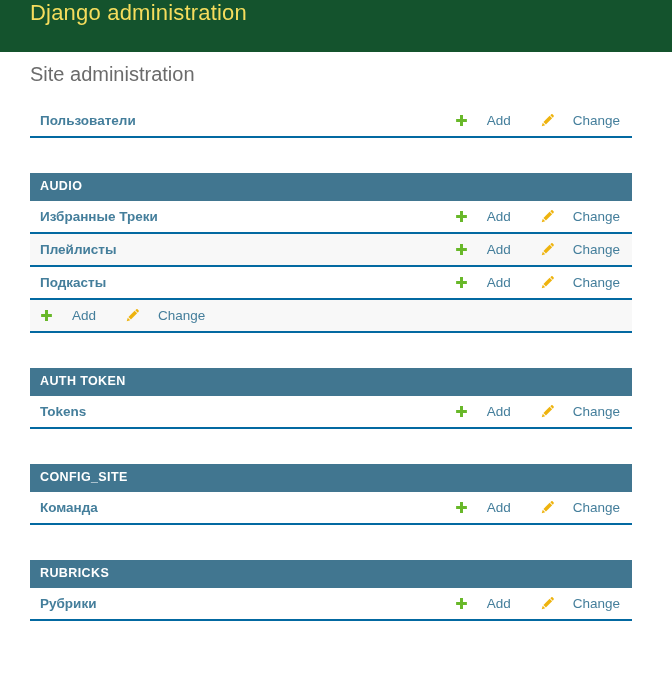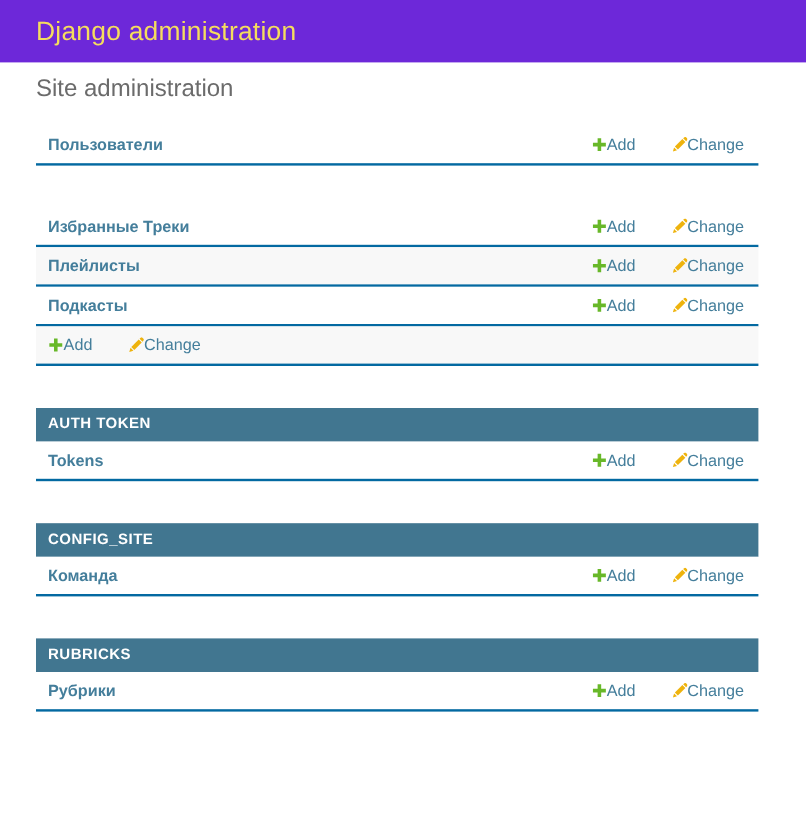--- a/index.html
+++ b/index.html
@@ -8,23 +8,23 @@
     width: 672px;
     height: 700px;
     overflow: hidden;
     font-family: "Liberation Sans", "DejaVu Sans", sans-serif;
     -webkit-font-smoothing: antialiased;
   }
 
   
   .header {
     height: 52px;
-    background: #6d28d9;
+    background: #14532d;
     display: flex;
-    align-items: center;
+    align-items: flex-start;
     padding: 0 30px;
   }
   .branding-title {
     font-size: 22px;
     font-weight: 400;
     color: #f5dd5d;
     letter-spacing: 0.2px;
     text-decoration: none;
     cursor: pointer;
   }
@@ -72,21 +72,21 @@
     flex: 1 1 auto;
     font-size: 13.5px;
     font-weight: 700;
     color: #447e9b;
     text-decoration: none;
     cursor: pointer;
   }
   .action-link {
     display: flex;
     align-items: center;
-    gap: 0;
+    gap: 19px;
     font-size: 13.5px;
     font-weight: 400;
     color: #447e9b;
     text-decoration: none;
     cursor: pointer;
     white-space: nowrap;
   }
   .action-change { margin-left: 30px; }
   .icon { display: inline-flex; width: 13px; height: 13px; }
   .icon svg { width: 13px; height: 13px; display: block; }
@@ -122,20 +122,21 @@
           <path d="M10 1.3 L11.2 0.3 C11.6 0 12.2 0.1 12.6 0.5 L13.5 1.4 C13.9 1.8 14 2.4 13.7 2.8 L12.7 4 Z" fill="#eeb30d"></path>
         </svg>
       </span>
       <span>Change</span>
     </a>
   </div>
 </div>
   </div>
 
   <div class="module">
+    <a class="module-caption">AUDIO</a>
     <div>
   <div class="module-row">
     <a class="row-name">Избранные Треки</a>
     <a class="action-link action-add">
       <span class="icon">
         <svg viewBox="0 0 14 14" xmlns="http://www.w3.org/2000/svg">
           <path d="M5.4 1.2 h3.2 v4.2 H12.8 v3.2 H8.6 V12.8 h-3.2 V8.6 H1.2 v-3.2 h4.2 z" fill="#68b829"></path>
         </svg>
       </span>
       <span>Add</span>

